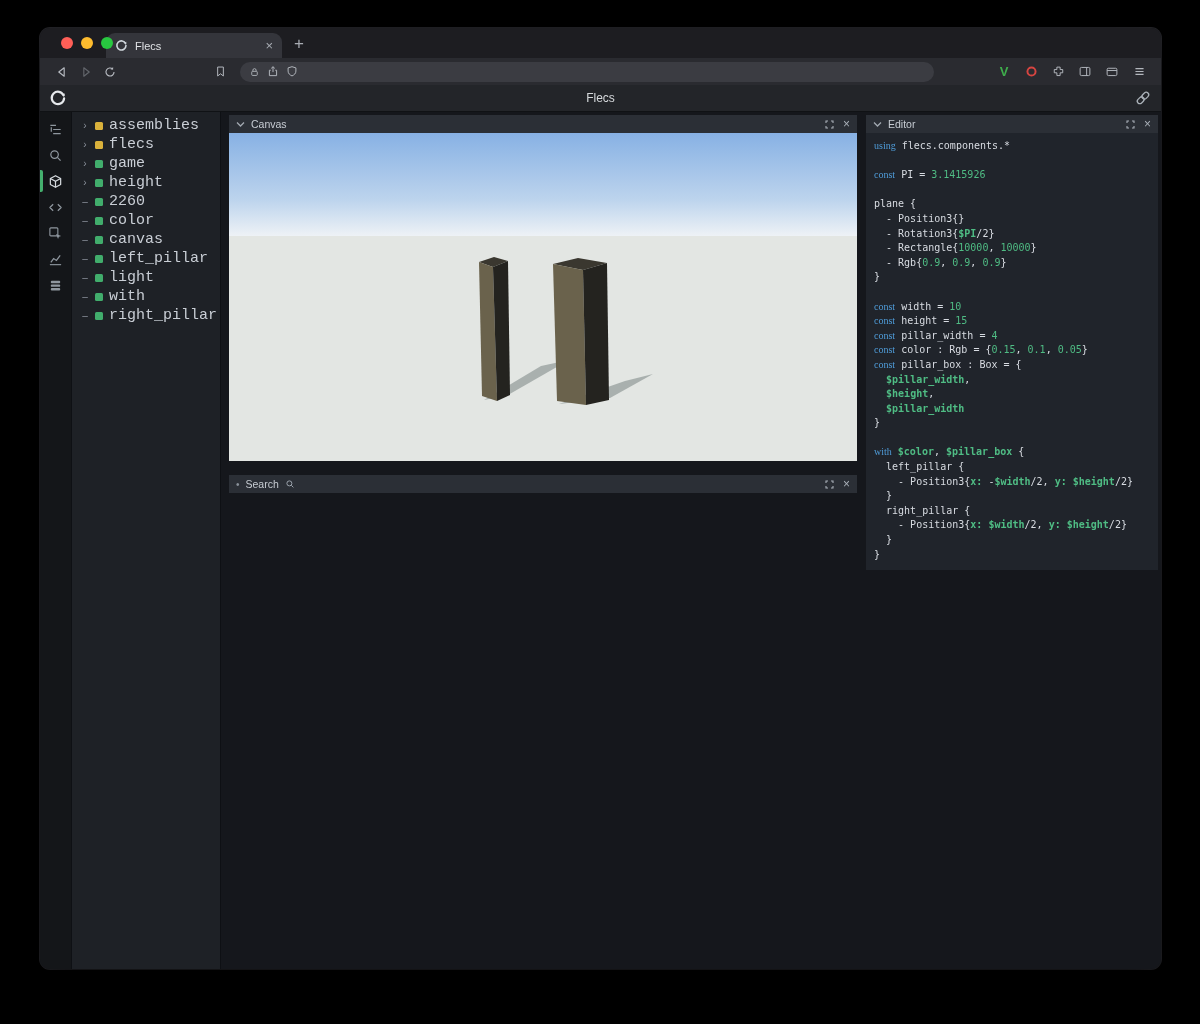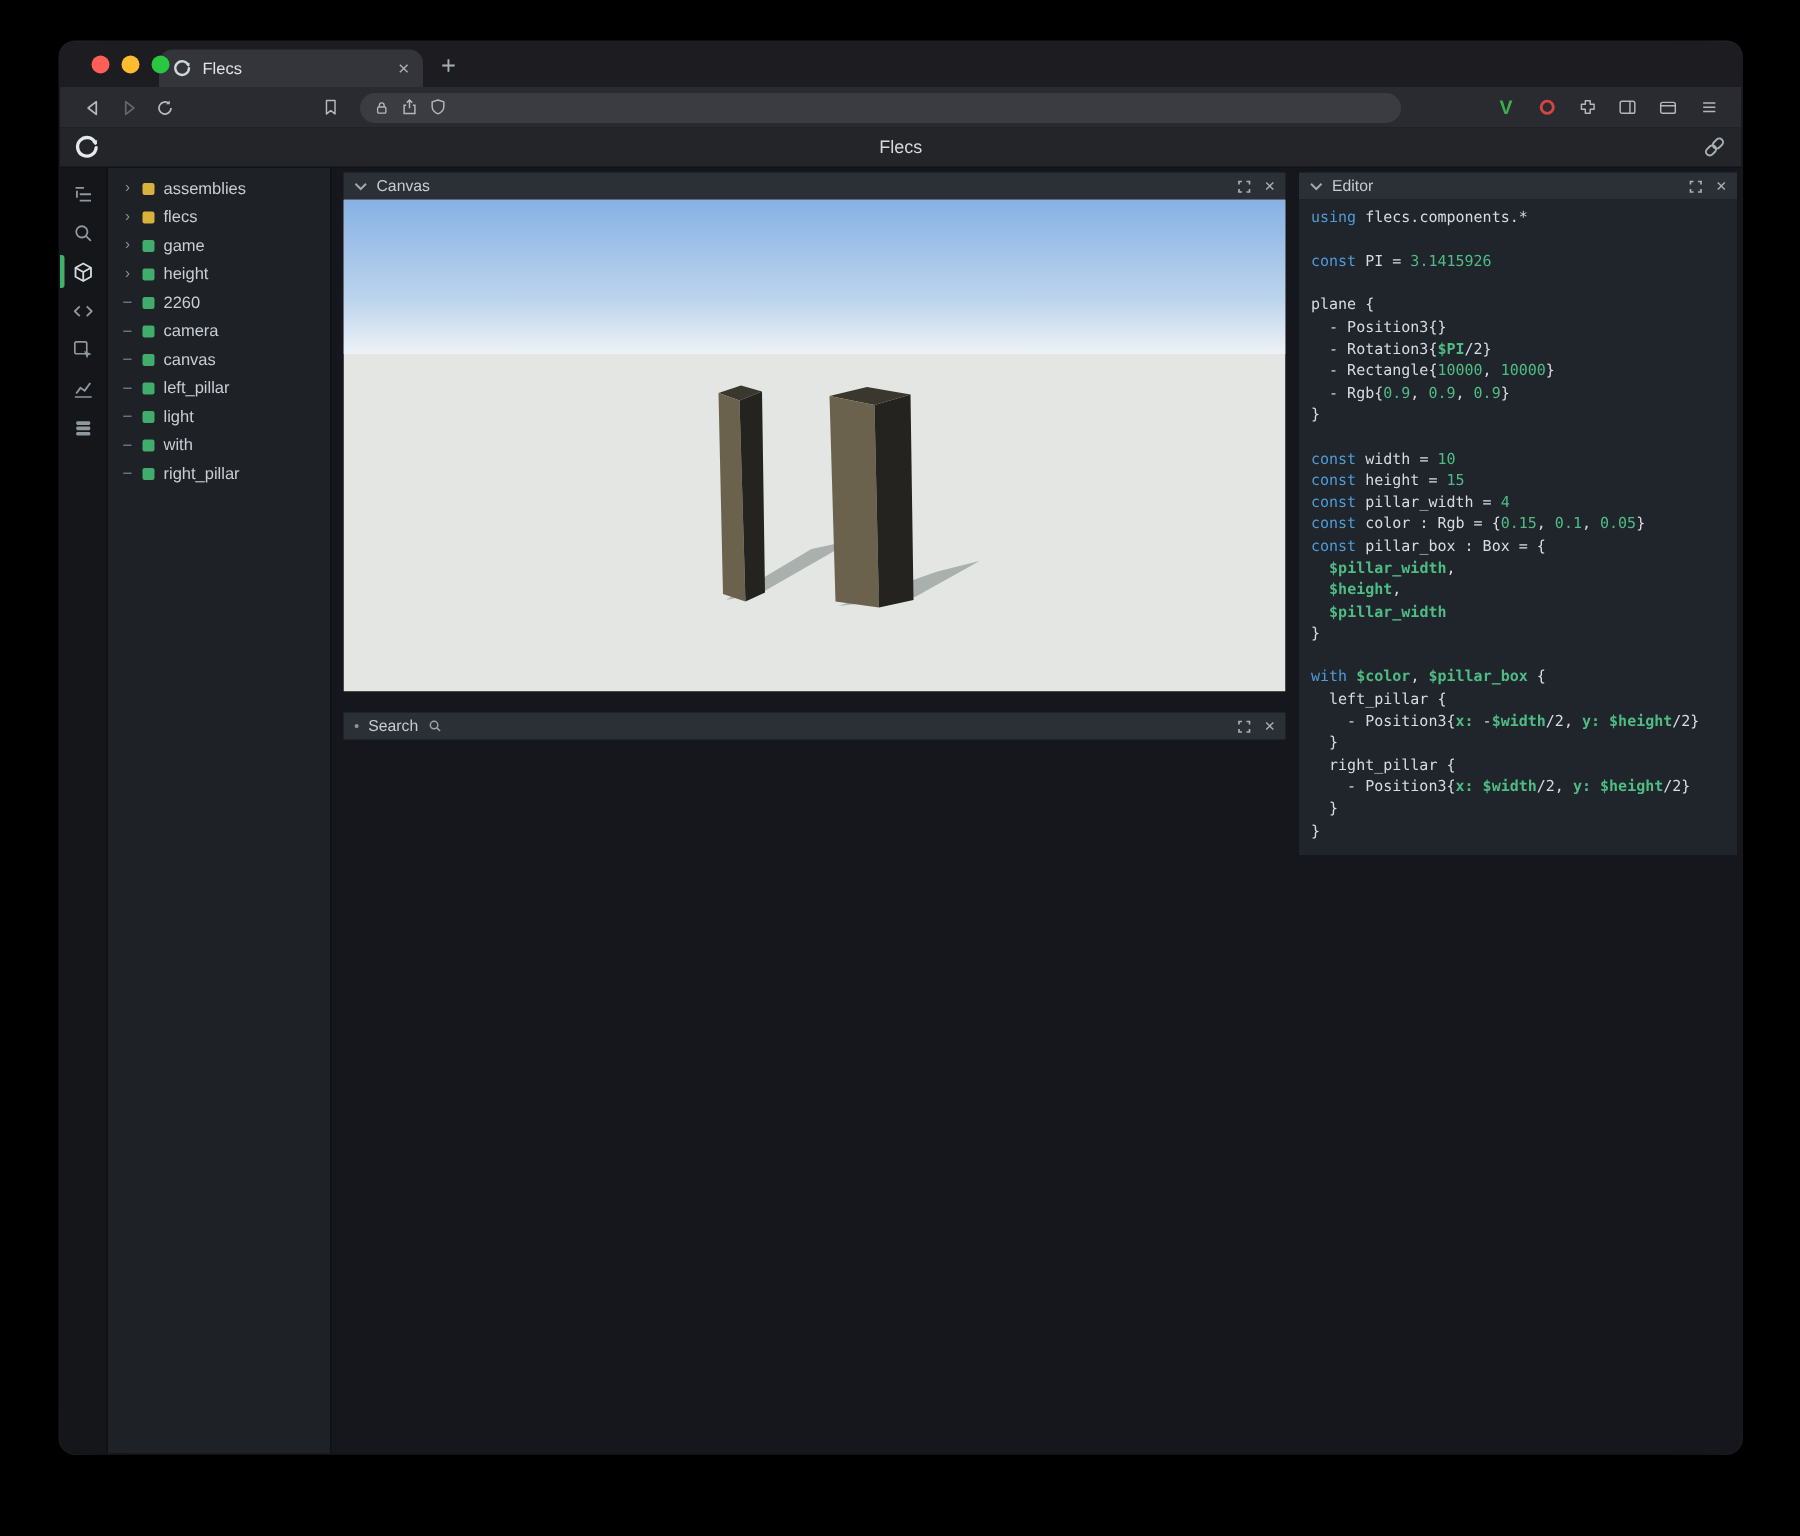--- a/index.html
+++ b/index.html
@@ -48,40 +48,40 @@
   .link-btn { position:absolute; right:10px; top:5px; color:#aab1b8; }
   .app-body { flex:1 1 auto; display:flex; min-height:0; background:#15171c; }
   .rail { width:32px; flex:0 0 auto; background:#141619; border-right:1px solid #0e1014; padding-top:4px; display:flex; flex-direction:column; }
   .rail-item { height:26px; display:flex; align-items:center; justify-content:center; position:relative; color:#8f979f; }
   .rail-item.active { color:#d5dade; }
   .rail-item.active::before { content:""; position:absolute; left:0; top:2px; bottom:2px; width:3px; background:var(--accent,#44b06e); border-radius:0 2px 2px 0; }
   .tree { width:149px; flex:0 0 auto; background:#1e2126; border-right:1px solid #0e1014; padding-top:4px; overflow:hidden; }
   .tree-item { height:19px; display:flex; align-items:center; padding-left:9px; gap:6px; }
   .tree-expander { width:8px; color:#8a919b; font-size:10px; text-align:center; flex:0 0 auto; }
   .tree-square { width:8px; height:8px; border-radius:1.5px; flex:0 0 auto; }
-  .tree-label { font-size:11px; color:#c9ced5; white-space:nowrap; }
+  .tree-label { font-size:15px; color:#c9ced5; white-space:nowrap;font-family:Liberation Mono, monospace; }
   .main { flex:1 1 auto; padding:3px 0 0 8px; display:flex; gap:9px; align-items:flex-start; min-width:0; }
   .canvas-col { width:628px; flex:0 0 auto; }
   .editor-col { width:292px; flex:0 0 auto; }
   .panel-header { height:18px; background:#2b2f36; display:flex; align-items:center; padding:0 7px; gap:6px; }
   .panel-title { font-size:10.5px; color:#c7ccd3; }
   .panel-chevron { color:#a2a9b1; display:flex; }
   .panel-bullet { color:#8a919a; font-size:10px; }
   .panel-actions { margin-left:auto; display:flex; align-items:center; gap:9px; }
   .panel-expand { color:#a9b0b8; display:flex; }
   .panel-close { color:#a9b0b8; font-size:12px; line-height:1; }
   .scene { display:block; }
   .search-header { margin-top:14px; }
   .code {
     background:#20242b; min-height:437px; padding:6px 8px;
     font-family:"DejaVu Sans Mono", monospace; font-size:10px; line-height:14.6px;
     white-space:pre; overflow:hidden;
   }
   .code-line { min-height:14.6px; }
-  .tok-kw { color:var(--kw,#4f9cd9); }
+  .tok-kw { color:var(--kw,#4f9cd9);font-family:Liberation Serif, serif; }
   .tok-pl { color:var(--pl,#d8dce2); }
   .tok-num { color:var(--num,#4fbc84); }
   .tok-var { color:var(--var,#4fbc84);font-weight:bold; }
   svg { display:block; }
 </style>
 </head>
 <body>
 
 <div class="window">
 
@@ -263,21 +263,21 @@
           <span class="tree-label">height</span>
         </div>
         <div class="tree-item">
           <span class="tree-expander">–</span>
           <span class="tree-square" style="background: rgb(65, 173, 108);"></span>
           <span class="tree-label">2260</span>
         </div>
         <div class="tree-item">
           <span class="tree-expander">–</span>
           <span class="tree-square" style="background: rgb(65, 173, 108);"></span>
-          <span class="tree-label">camera</span>
+          <span class="tree-label">color</span>
         </div>
         <div class="tree-item">
           <span class="tree-expander">–</span>
           <span class="tree-square" style="background: rgb(65, 173, 108);"></span>
           <span class="tree-label">canvas</span>
         </div>
         <div class="tree-item">
           <span class="tree-expander">–</span>
           <span class="tree-square" style="background: rgb(65, 173, 108);"></span>
           <span class="tree-label">left_pillar</span>

